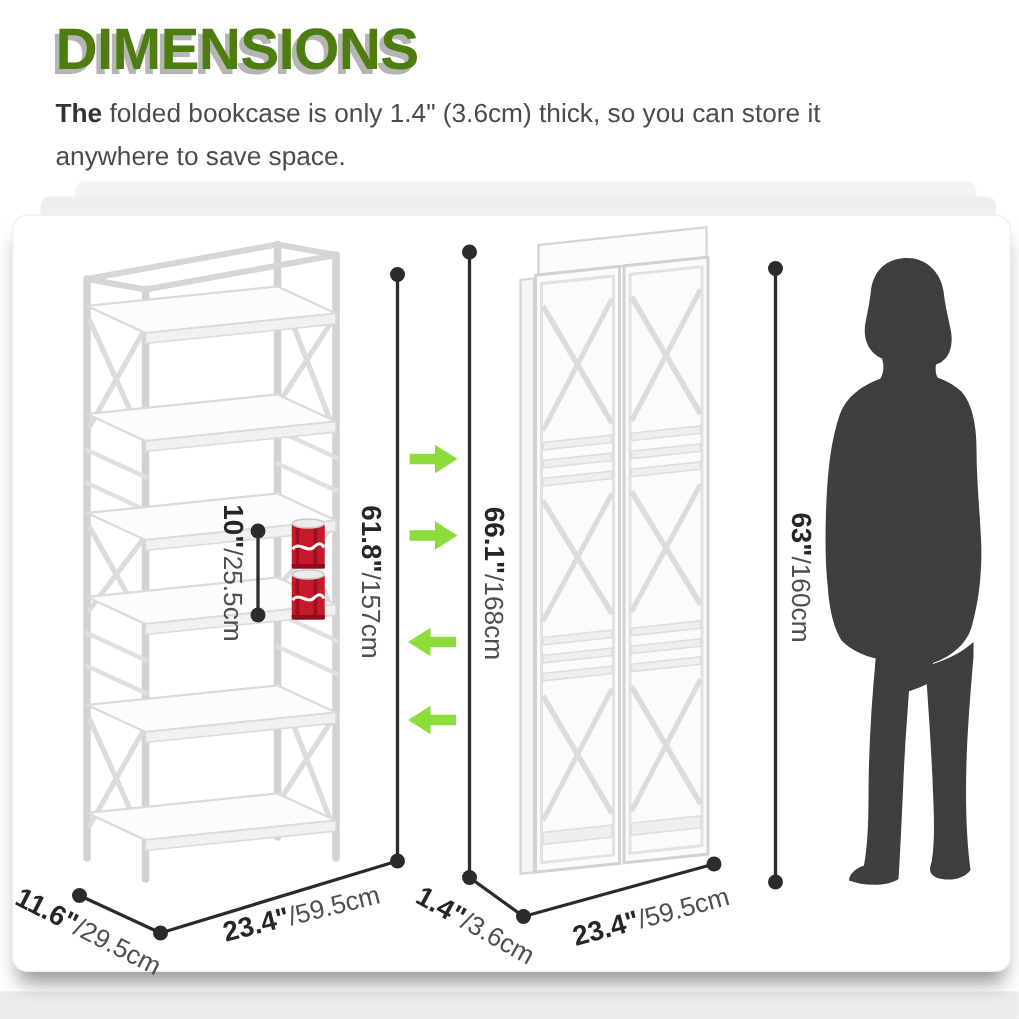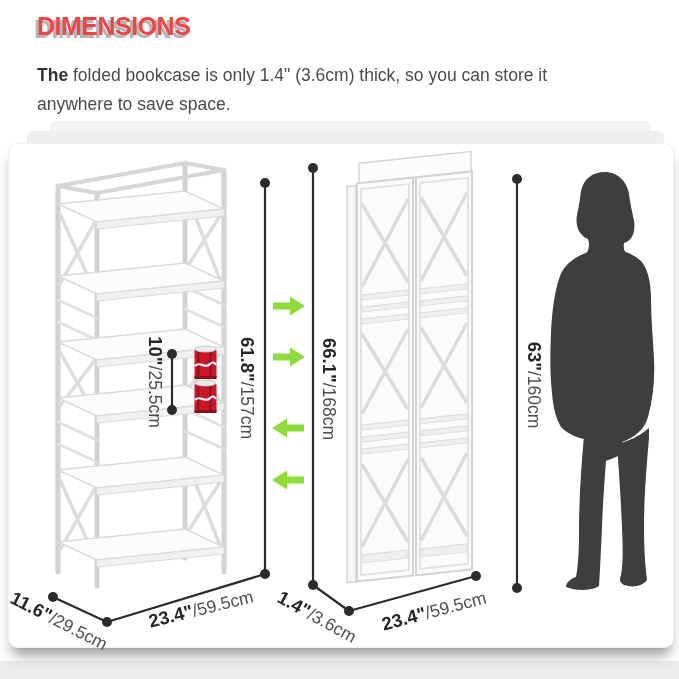--- a/index.html
+++ b/index.html
@@ -11,21 +11,21 @@
   .floor{position:absolute;left:0;top:661px;width:679px;height:18px;background:#ececee;}
   .sheet1{position:absolute;left:50px;top:121px;width:601px;height:120px;background:#f3f3f4;border-radius:6px;}
   .sheet2{position:absolute;left:27px;top:131px;width:637px;height:140px;background:#efeff0;border-radius:6px;}
   .card{
     position:absolute;left:8px;top:143px;width:664px;height:503px;background:#ffffff;
     border:1px solid #f1f1f1;border-radius:10px;
     box-shadow:0 11px 13px -4px rgba(85,85,85,.6);
   }
   .page-title{
     position:absolute;left:37px;top:12px;
-    font-size:25px;font-weight:700;letter-spacing:-.5px;color:#ef4444;
+    font-size:39px;font-weight:700;letter-spacing:-.5px;color:#4d7c0f;
     text-shadow:-3px 3px 0 #b5b5b5;
   }
   .intro{
     position:absolute;left:37px;top:61px;width:520px;
     font-size:17.5px;line-height:29px;color:#4b4b4b;
   }
   .intro .lead{font-weight:700;color:#333;margin-top:22px;}
   .art{position:absolute;left:0;top:0;width:679px;height:679px;}
   .dim-label{
     position:absolute;white-space:nowrap;

